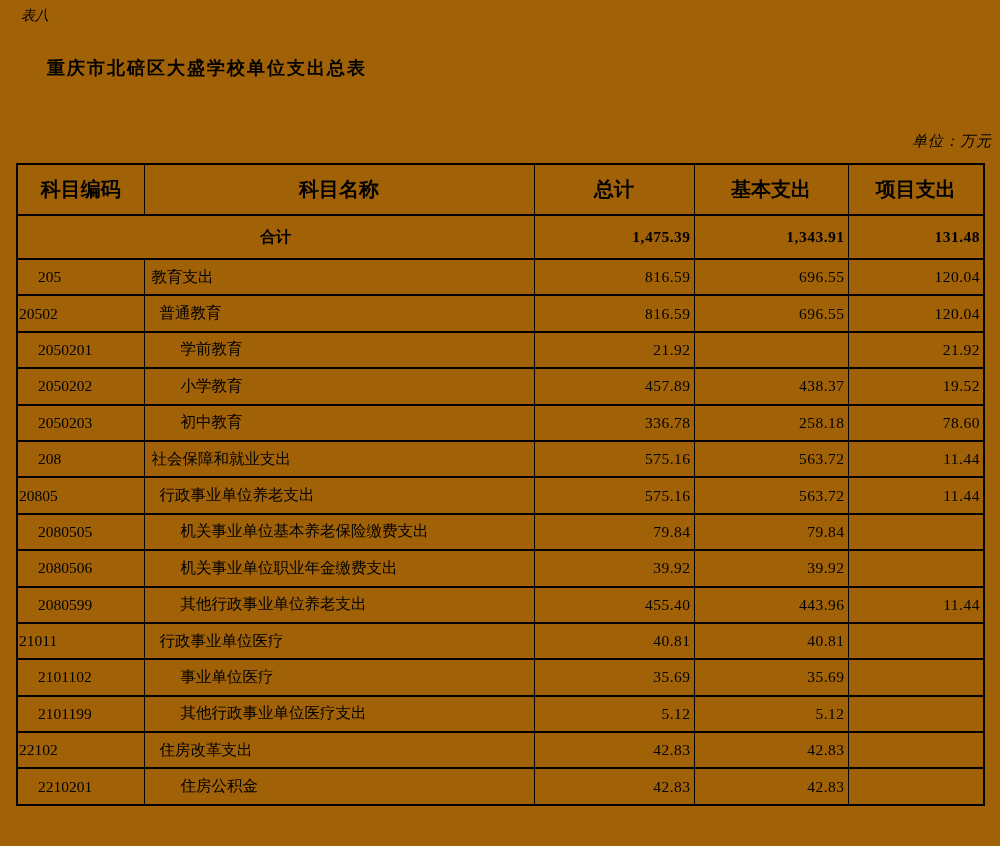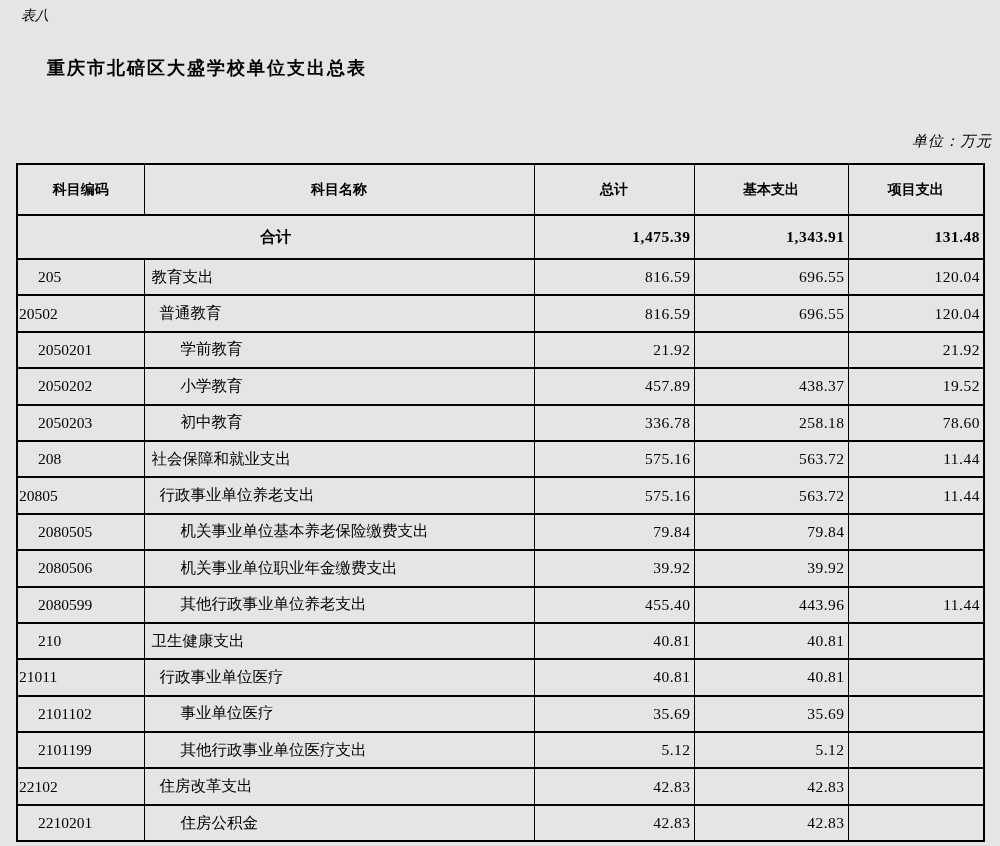--- a/index.html
+++ b/index.html
@@ -9,21 +9,21 @@
     width: 1000px;
     height: 846px;
     overflow: hidden;
     font-family: "Liberation Serif", "DejaVu Serif", serif;
     color: #000000;
   }
   .sheet {
     position: relative;
     width: 1000px;
     height: 846px;
-    background: #e5e5e5;
+    background: #a16207;
   }
   .sheet-label {
     position: absolute;
     left: 21px;
     top: 7px;
     font-size: 14px;
     font-style: italic;
     font-family: "Liberation Serif", "DejaVu Serif", serif;
   }
   .doc-title {
@@ -58,21 +58,21 @@
   table.report th,
   table.report td {
     border: 1px solid #000;
     border-top-width: 2px;
     border-bottom-width: 2px;
     overflow: hidden;
     white-space: nowrap;
   }
   table.report th {
     height: 47px;
-    font-size: 14px;
+    font-size: 20px;
     font-weight: bold;
     text-align: center;
     vertical-align: middle;
   }
   tr.total-row td {
     height: 40px;
     font-weight: bold;
     font-size: 15.5px;
     vertical-align: middle;
   }
@@ -197,27 +197,20 @@
           <td class="num-cell"></td>
         </tr>
         <tr class="data-row">
           <td class="code-cell lvl3">2080599</td>
           <td class="name-cell lvl3">其他行政事业单位养老支出</td>
           <td class="num-cell">455.40</td>
           <td class="num-cell">443.96</td>
           <td class="num-cell">11.44</td>
         </tr>
         <tr class="data-row">
-          <td class="code-cell lvl1">210</td>
-          <td class="name-cell lvl1">卫生健康支出</td>
-          <td class="num-cell">40.81</td>
-          <td class="num-cell">40.81</td>
-          <td class="num-cell"></td>
-        </tr>
-        <tr class="data-row">
           <td class="code-cell lvl2">21011</td>
           <td class="name-cell lvl2">行政事业单位医疗</td>
           <td class="num-cell">40.81</td>
           <td class="num-cell">40.81</td>
           <td class="num-cell"></td>
         </tr>
         <tr class="data-row">
           <td class="code-cell lvl3">2101102</td>
           <td class="name-cell lvl3">事业单位医疗</td>
           <td class="num-cell">35.69</td>

